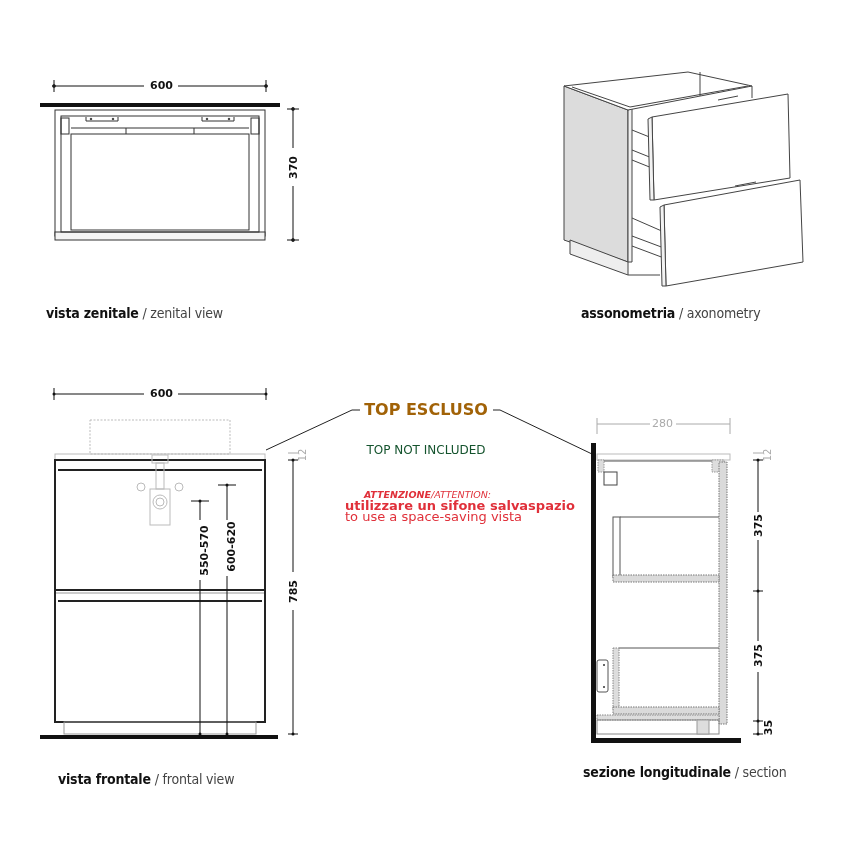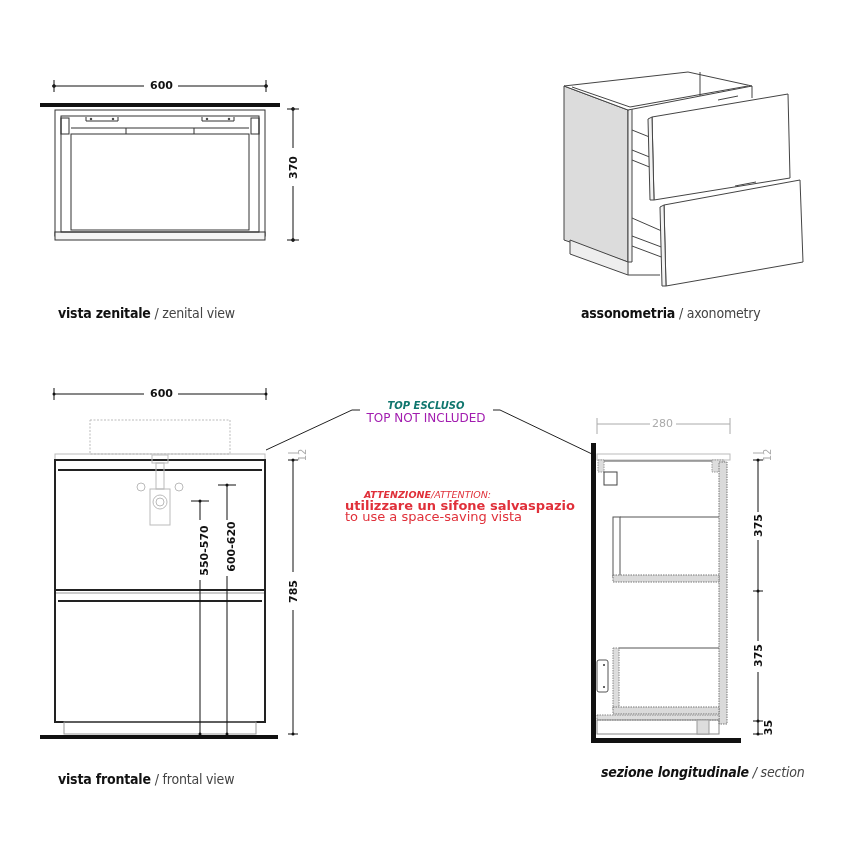--- a/index.html
+++ b/index.html
@@ -8,22 +8,22 @@
   svg.drawing { position: absolute; left: 0; top: 0; }
   .caption { position: absolute; font-size: 14px; color: #333; white-space: nowrap;
              font-family: "DejaVu Sans Condensed", "DejaVu Sans", sans-serif; letter-spacing: -0.2px; }
   .caption .bold { font-weight: bold; color: #111; }
   .caption .sep, .caption .light { font-weight: normal; color: #444; }
   .dim { position: absolute; font-size: 11px; font-weight: bold; color: #111;
          font-family: "DejaVu Sans", sans-serif; line-height: 1; white-space: nowrap; background: #fff; }
   .dim.grey { color: #aaa; font-weight: normal; }
   .dim.vert { transform: rotate(-90deg); transform-origin: center center; }
   .note { position: absolute; text-align: center; white-space: nowrap; }
-  .note-top1 { font-size: 10px; font-weight: bold; color: #0f766e; font-style: italic; }
-  .note-top2 { font-size: 12px; color: #a21caf; }
+  .note-top1 { font-size: 16px; font-weight: bold; color: #a16207; }
+  .note-top2 { font-size: 12px; color: #14532d; margin-top: 24px; }
   .warn-title { font-size: 9.5px; color: #e0303a; font-style: italic; }
   .warn-title b { font-weight: bold; }
   .warn-line { font-size: 13px; color: #e0303a; }
 </style>
 </head>
 <body>
 
 <svg class="drawing" width="850" height="850" viewBox="0 0 850 850">
   <defs>
     <marker id="tick" markerWidth="6" markerHeight="6" refX="3" refY="3">
@@ -225,24 +225,24 @@
   <div class="note-top1">TOP ESCLUSO</div>
   <div class="note-top2">TOP NOT INCLUDED</div>
 </div>
 
 <div class="note" style="left:345px;top:489px;width:165px;line-height:11px;">
   <div class="warn-title"><b>ATTENZIONE</b><span>/</span><span>ATTENTION:</span></div>
   <div class="warn-line" style="font-weight:bold;">utilizzare un sifone salvaspazio</div>
   <div class="warn-line">to use a space-saving vista</div>
 </div>
 
-<div class="caption" style="left:58px;top:305px;">
+<div class="caption" style="left:46px;top:305px;">
   <span class="bold">vista zenitale</span><span class="sep"> / </span><span class="light">zenital view</span>
 </div>
 <div class="caption" style="left:581px;top:305px;">
   <span class="bold">assonometria</span><span class="sep"> / </span><span class="light">axonometry</span>
 </div>
 <div class="caption" style="left:58px;top:771px;">
   <span class="bold">vista frontale</span><span class="sep"> / </span><span class="light">frontal view</span>
 </div>
-<div class="caption" style="left:601px;top:764px;font-style:italic;">
+<div class="caption" style="left:583px;top:764px;">
   <span class="bold">sezione longitudinale</span><span class="sep"> / </span><span class="light">section</span>
 </div>
 
 </body></html>

